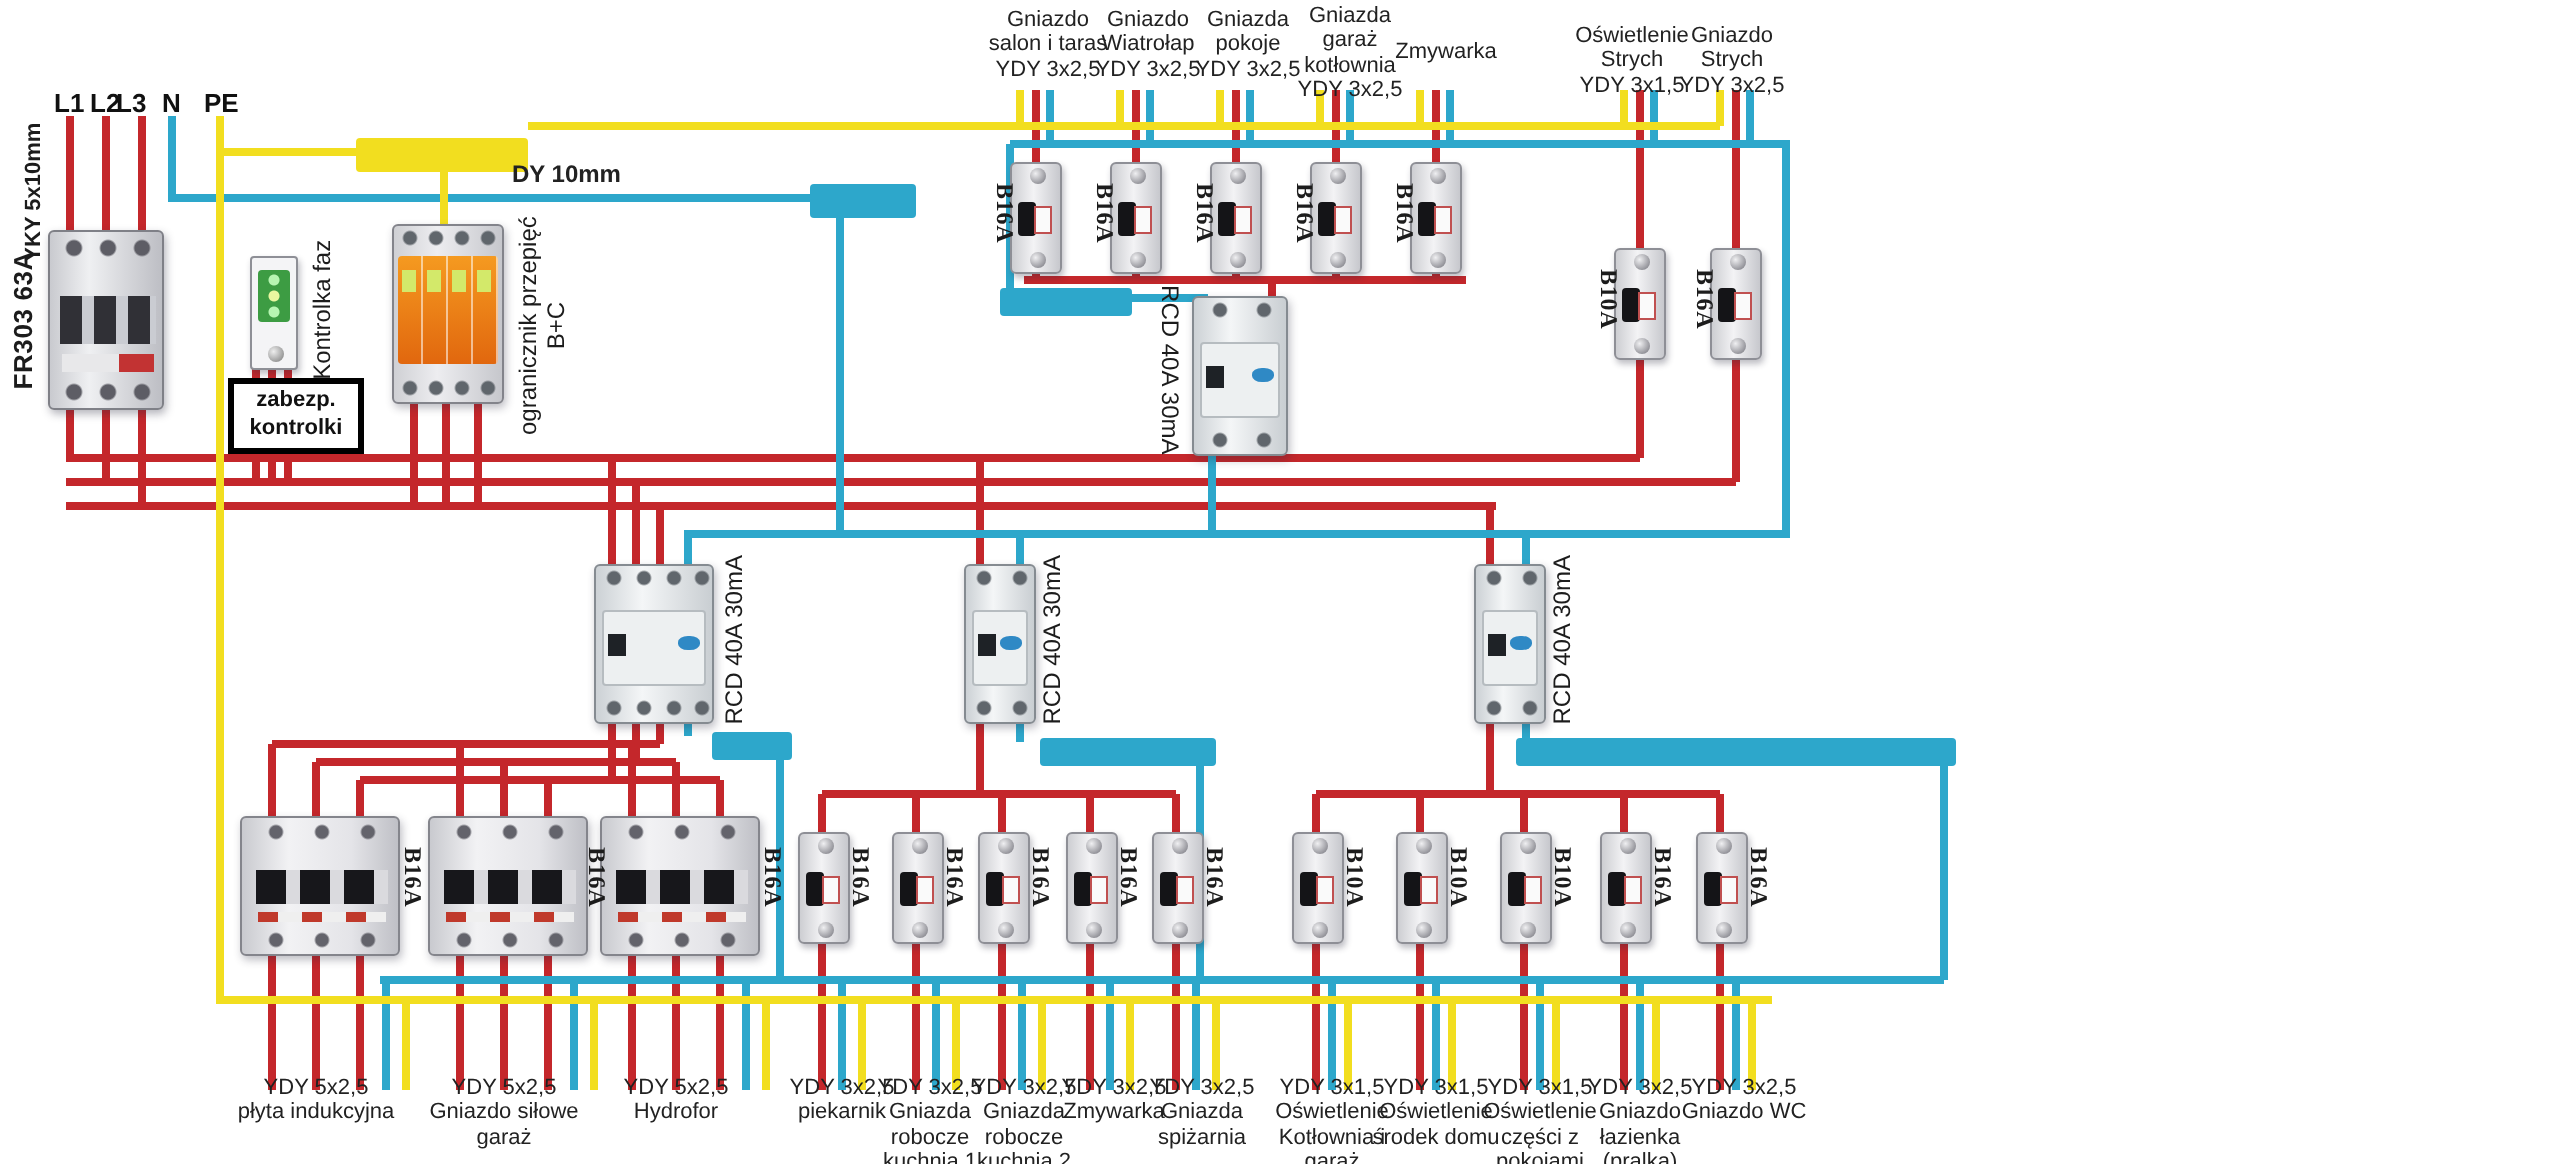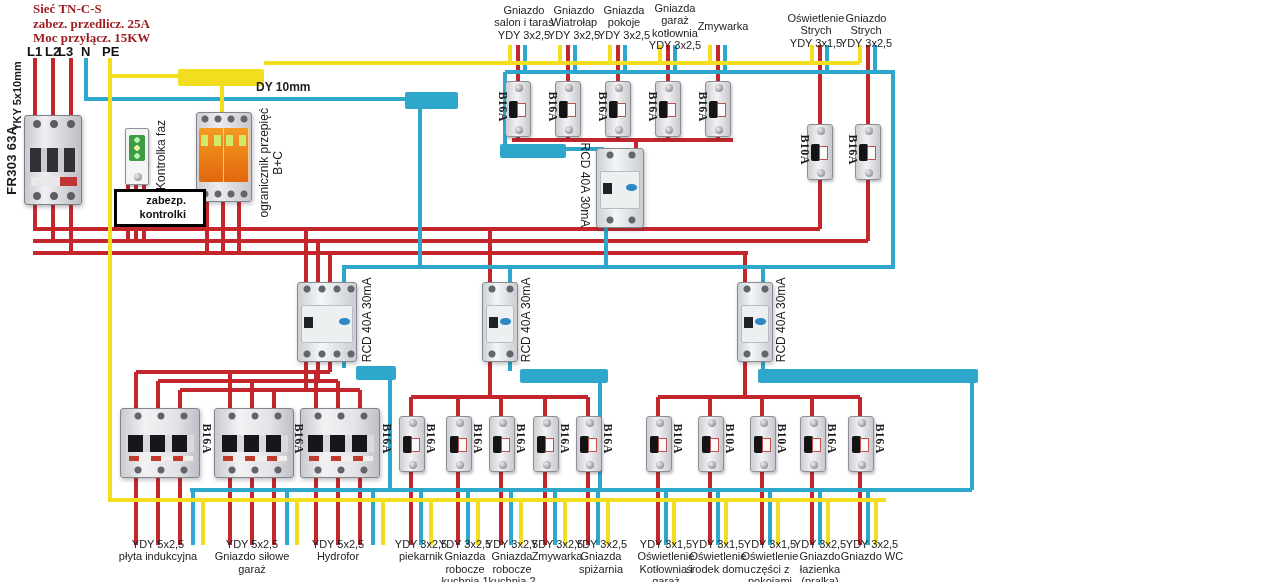--- a/index.html
+++ b/index.html
@@ -90,21 +90,21 @@
      radial-gradient(circle at 21px 5px,#60666c 3px,transparent 4px),
      radial-gradient(circle at 34px 5px,#60666c 3px,transparent 4px),
      radial-gradient(circle at 47px 5px,#60666c 3px,transparent 4px);}
   .surge .org{left:2px;top:15px;width:50px;height:54px;border-radius:2px;
      background-image:repeating-linear-gradient(90deg,transparent 0 11.5px,rgba(255,255,255,.55) 11.5px 12.5px),
                       linear-gradient(180deg,#f59a20,#e1670e);}
   .surge .wins{left:4px;top:22px;width:46px;height:11px;background:repeating-linear-gradient(90deg,#d3e96a 0 7px,transparent 7px 12.5px);}
 
   .zbox{position:absolute;z-index:4;background:#fff;border:3px solid #000;
         font:700 11px/1.25 "Liberation Sans",sans-serif;color:#111;
-        padding:2px 17px;white-space:pre-line;text-align:right;}
+        padding:2px 5px;white-space:pre-line;text-align:center;}
 
   
   .hdr{position:absolute;left:33px;top:2px;z-index:5;color:#9c1b1e;
        font:600 13px/1.12 "Liberation Serif",serif;white-space:nowrap;}
   .ph{position:absolute;top:44px;z-index:5;font:700 13px "Liberation Sans",sans-serif;color:#111;}
   .clabel{position:absolute;width:92px;margin-left:-46px;text-align:center;z-index:5;
         font:11px/1.13 "Liberation Sans",sans-serif;color:#222;white-space:pre-line;}
   .vtext{position:absolute;width:130px;margin:-9px 0 0 -65px;text-align:center;z-index:5;
         font:600 12px/1.1 "Liberation Serif",serif;letter-spacing:.4px;color:#1c1c1c;
         transform:rotate(-90deg);white-space:pre-line;}
@@ -168,25 +168,20 @@
     <g>
       <rect class="bus-e" x="178" y="69" width="86" height="17" rx="2"></rect>
       <rect class="bus-n" x="405" y="92" width="53" height="17" rx="2"></rect>
       <rect class="bus-n" x="500" y="144" width="66" height="14" rx="2"></rect>
       <rect class="bus-n" x="356" y="366" width="40" height="14" rx="2"></rect>
       <rect class="bus-n" x="520" y="369" width="88" height="14" rx="2"></rect>
       <rect class="bus-n" x="758" y="369" width="220" height="14" rx="2"></rect>
     </g>
   </svg>
 
-  <div class="hdr">
-    <div>Sieć TN-C-S</div>
-    <div>zabez. przedlicz. 25A</div>
-    <div>Moc przyłącz. 15KW</div>
-  </div>
   <span class="ph" style="left:27px">L1</span>
   <span class="ph" style="left:45px">L2</span>
   <span class="ph" style="left:58px">L3</span>
   <span class="ph" style="left:81px">N</span>
   <span class="ph" style="left:102px">PE</span>
   <div class="dylab">DY 10mm</div>
 
   <div class="dev mainbrk" style="left:24px;top:115px">
       <i class="rt"></i>
       <i class="hnd"></i>

